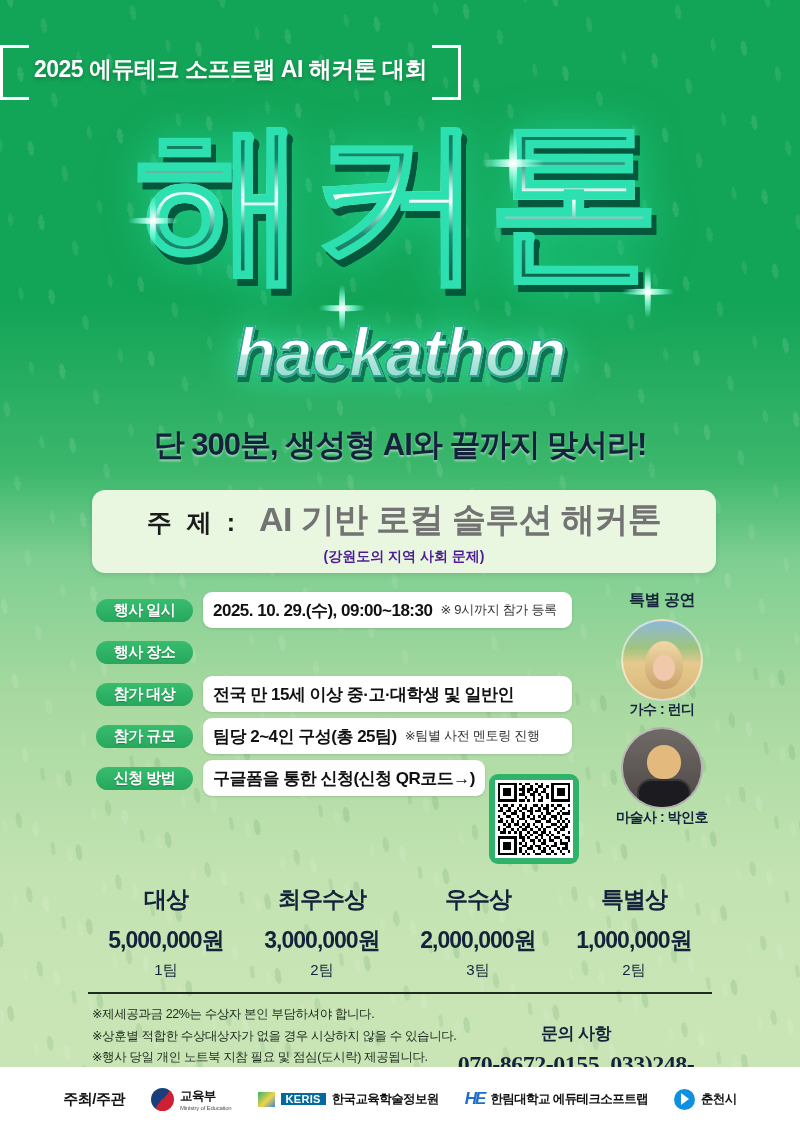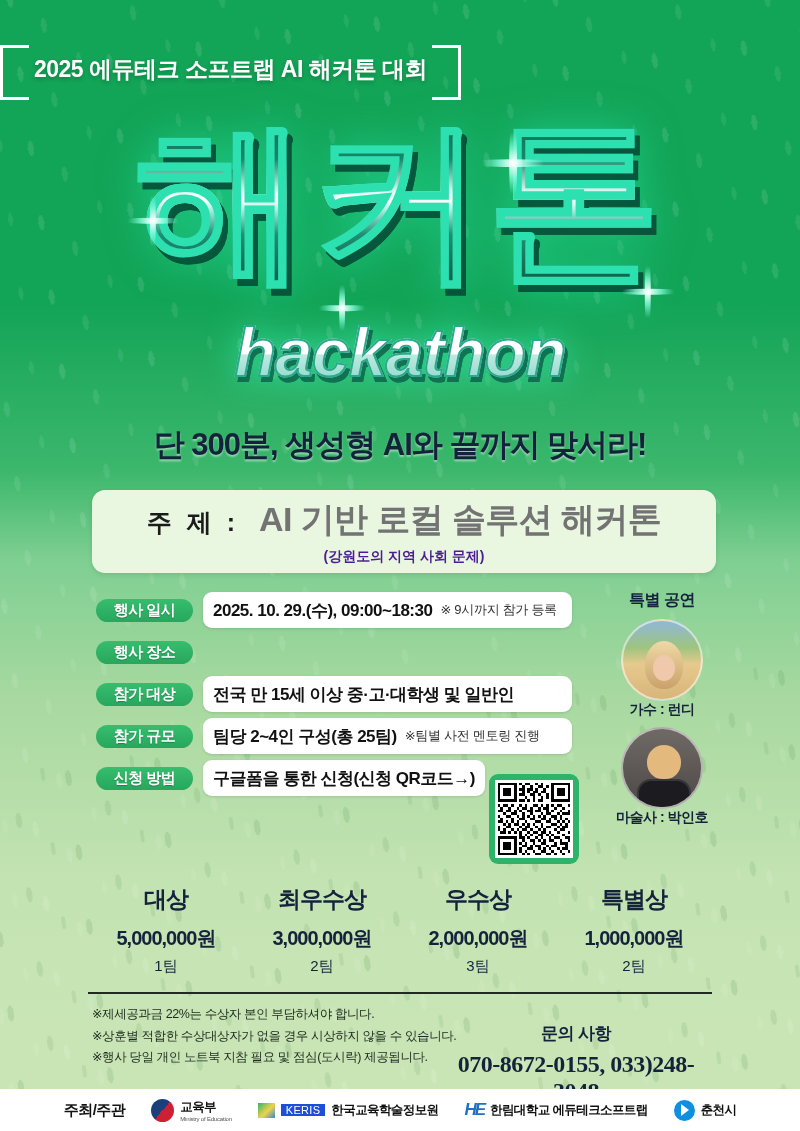--- a/index.html
+++ b/index.html
@@ -153,52 +153,52 @@
     box-shadow:inset 0 0 0 2px rgba(255,255,255,.12); }
   .guest-name { font-size:14px; font-weight:bold; color:#14233b; letter-spacing:-.5px; }
 
   
   .prizes {
     position:absolute; left:88px; top:884px; width:624px;
     display:flex; justify-content:space-between;
   }
   .prize { flex:1; text-align:center; }
   .prize-name { font-size:23px; font-weight:bold; color:#14233b; letter-spacing:-1px; }
-  .prize-amount { font-size:20px; font-weight:bold; color:#14233b; margin-top:10px; letter-spacing:-1px; }
+  .prize-amount { font-size:23px; font-weight:bold; color:#14233b; margin-top:10px; letter-spacing:-1px; }
   .prize-teams { font-size:15px; color:#14233b; margin-top:5px; }
 
   .divider { position:absolute; left:88px; top:992px; width:624px; height:2px; background:#1e2b1e; }
 
   
   .notes { position:absolute; left:92px; top:1004px; width:400px; }
   .note { font-size:12.5px; color:#1d2a1d; line-height:1.72; letter-spacing:-.4px; white-space:nowrap; }
   .contact { position:absolute; left:440px; top:1022px; width:272px; text-align:center; }
   .contact-title { font-size:17px; font-weight:bold; color:#14233b; letter-spacing:-.5px; }
   .contact-number { font-size:24px; font-weight:bold; color:#14233b; margin-top:6px; letter-spacing:-.5px;font-family:Liberation Serif, serif; }
 
   
   .footer {
-    position:absolute; left:0; bottom:0; width:800px; height:42px; background:#ffffff;
+    position:absolute; left:0; bottom:0; width:800px; height:64px; background:#ffffff;
     display:flex; align-items:center; justify-content:center; gap:26px;
   }
   .host-label { font-size:15px; font-weight:bold; color:#111; letter-spacing:-.5px; }
   .logo { display:flex; align-items:center; gap:6px; }
   .logo-text { font-size:12.5px; font-weight:bold; color:#111; letter-spacing:-.6px; white-space:nowrap; }
   .logo-sub { font-size:6px; color:#555; letter-spacing:-.2px; display:block; font-weight:normal; }
   .taegeuk {
     width:23px; height:23px; border-radius:50%;
     background:conic-gradient(from 220deg,#1a3f7a 0deg 180deg,#cf2033 180deg 360deg);
     position:relative; overflow:hidden;
   }
   .taegeuk::before{ content:""; position:absolute; left:3px; top:2px; width:11px; height:11px;
     border-radius:50%; background:#1a3f7a; }
   .taegeuk::after{ content:""; position:absolute; right:3px; bottom:2px; width:11px; height:11px;
     border-radius:50%; background:#cf2033; }
   .keris-sq { width:17px; height:15px; background:linear-gradient(135deg,#36b36b,#f0d44a 55%,#3a86d6); }
-  .keris-tag { background:#1d4ed8; color:#fff; font-size:11px; font-weight:normal;
+  .keris-tag { background:#0369a1; color:#fff; font-size:11px; font-weight:bold;
     padding:0 5px; letter-spacing:.3px; }
   .he-mark { font-size:17px; font-weight:bold; font-style:italic; color:#1f6fc4; letter-spacing:-2px; }
   .chuncheon-mark {
     width:21px; height:21px; border-radius:50%; background:#0f8fe0; position:relative;
   }
   .chuncheon-mark::before{ content:""; position:absolute; left:7px; top:4px;
     border-left:8px solid #fff; border-top:6px solid transparent; border-bottom:6px solid transparent; }
 </style>
 </head>
 <body>

